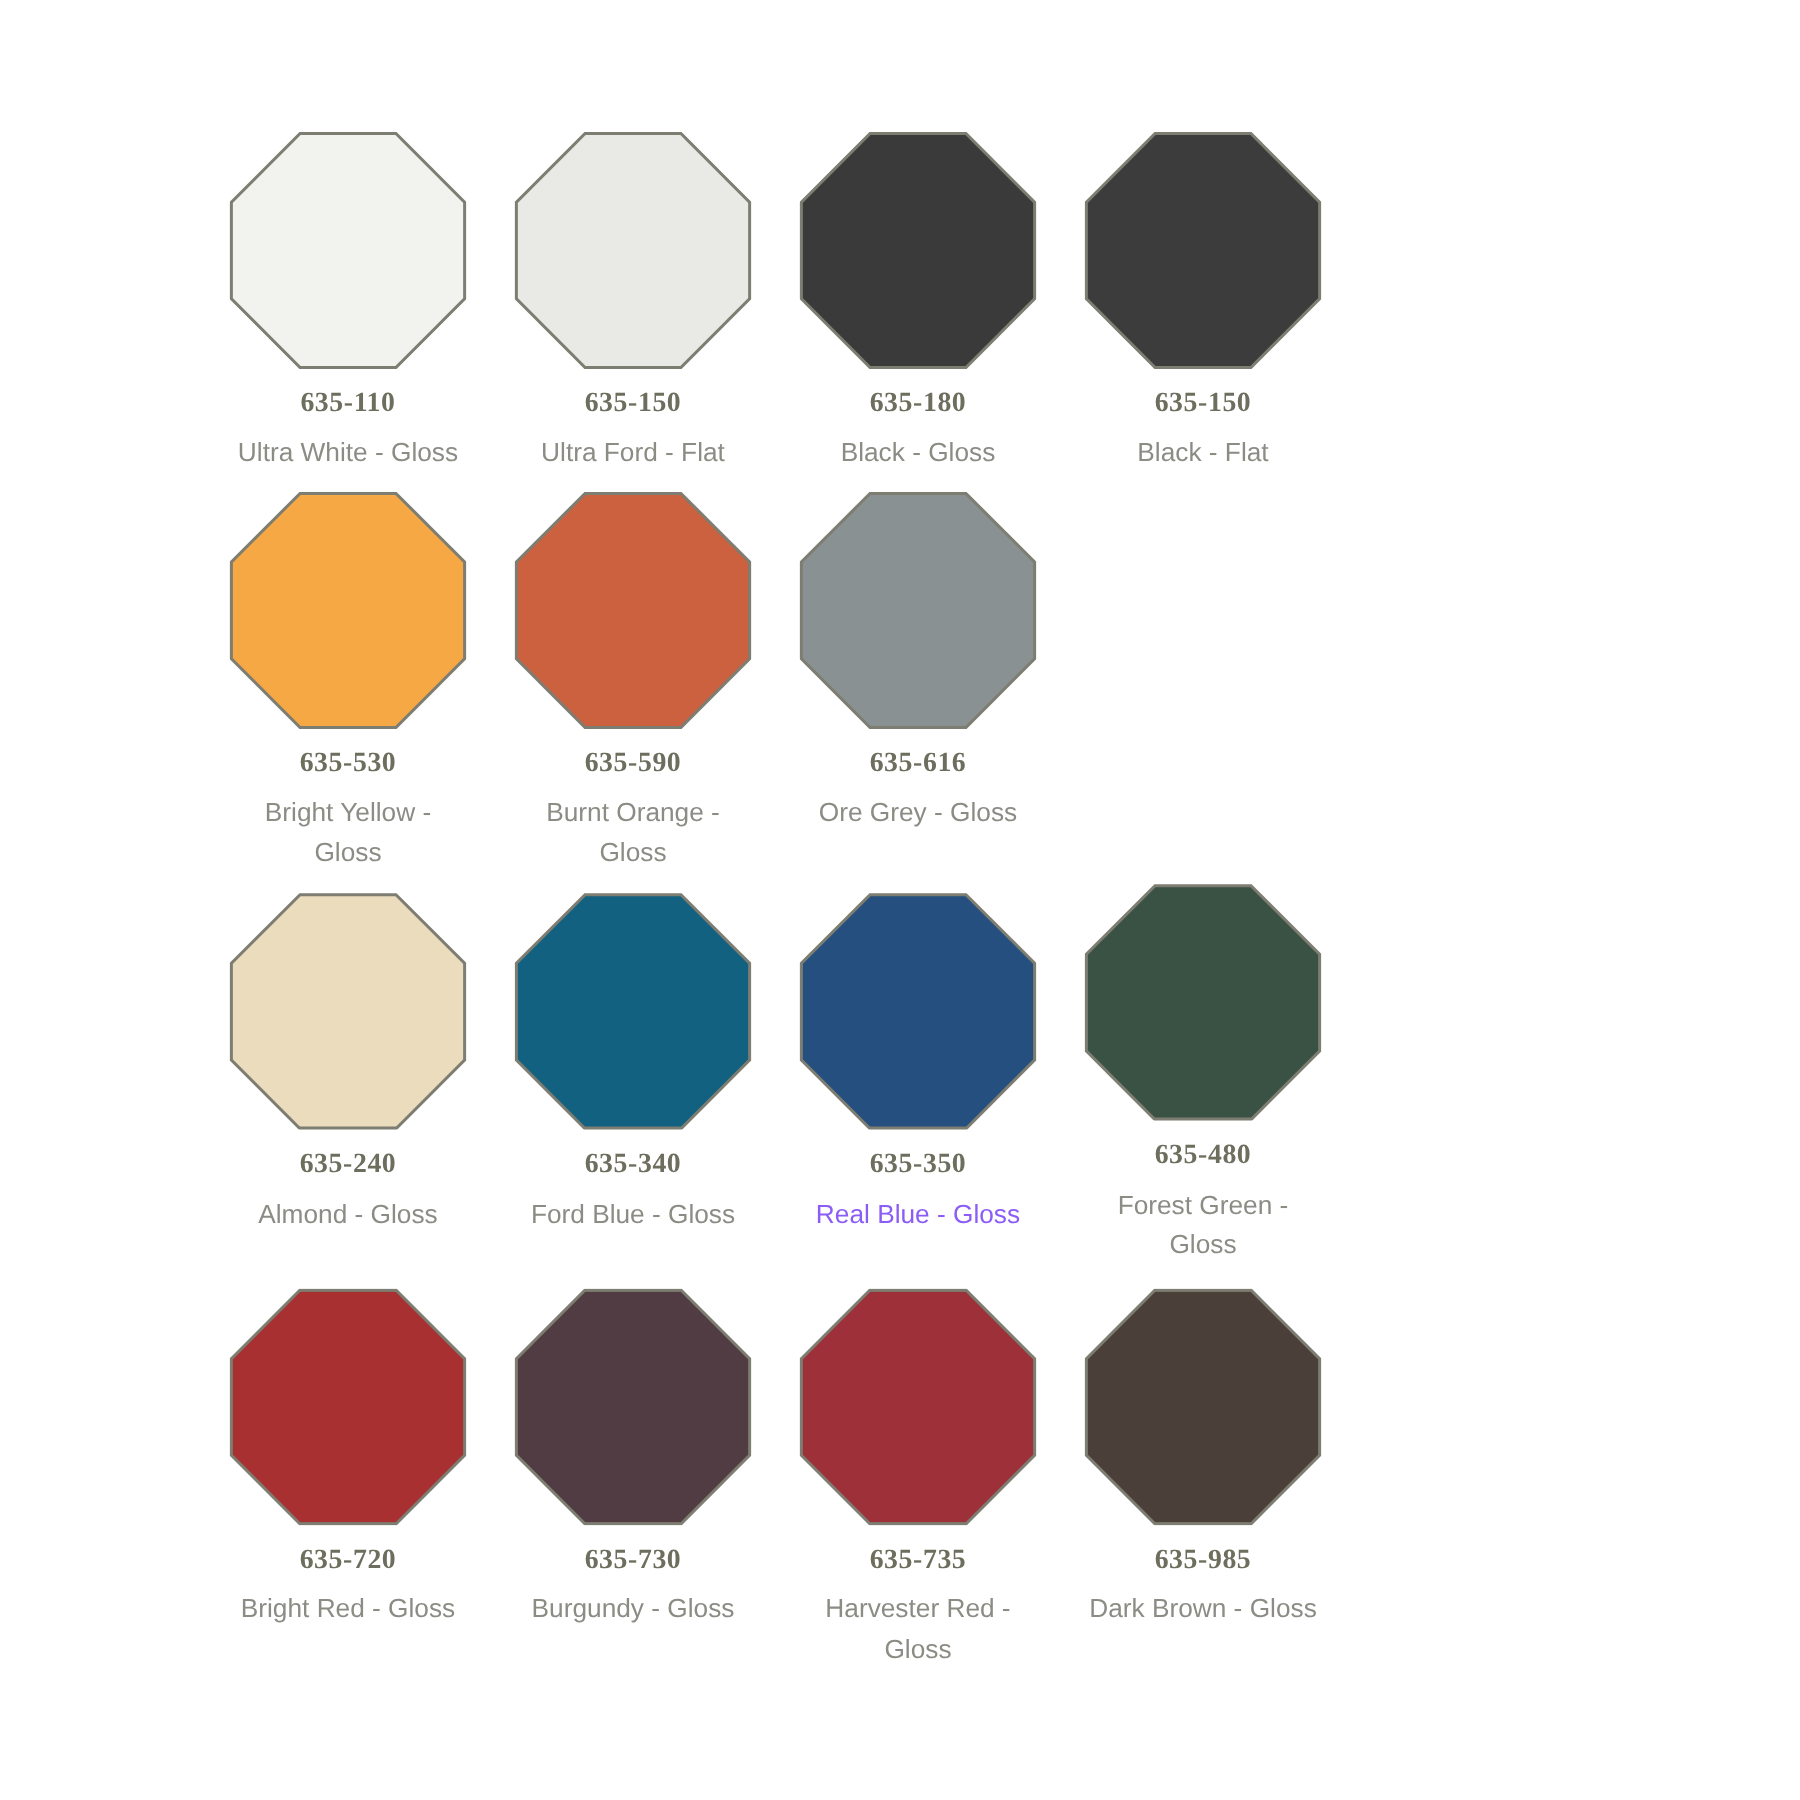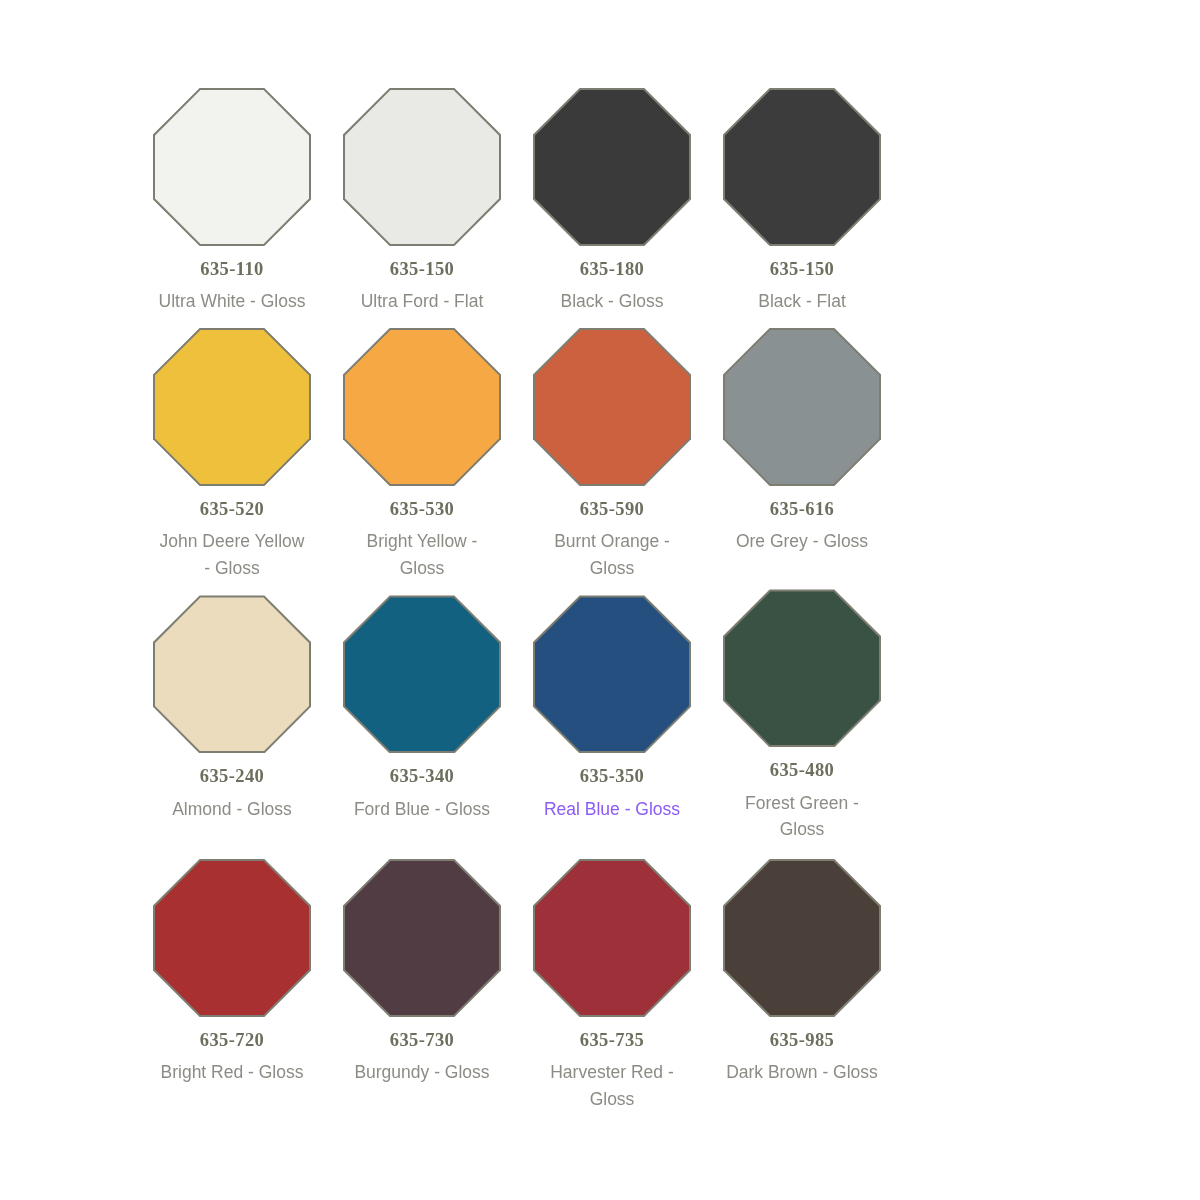--- a/index.html
+++ b/index.html
@@ -133,28 +133,20 @@
       </div>
       <div class="swatch-code" style="color: rgb(110, 110, 94);">635-150</div>
       <div class="swatch-name" style="color: rgb(140, 140, 133); text-align: center;">Black - Flat</div>
     </div>
   </div>
 
   <div class="swatch-row row-2">
     <div class="swatch-cell">
       <div class="octagon-wrap">
         <div class="octagon-border" style="background-color: rgb(125, 125, 114);"></div>
-        <div class="octagon-fill" style="background-color: rgb(239, 192, 60);"></div>
-      </div>
-      <div class="swatch-code" style="color: rgb(110, 110, 94);">635-520</div>
-      <div class="swatch-name" style="color: rgb(140, 140, 133);">John Deere Yellow - Gloss</div>
-    </div>
-    <div class="swatch-cell">
-      <div class="octagon-wrap">
-        <div class="octagon-border" style="background-color: rgb(125, 125, 114);"></div>
         <div class="octagon-fill" style="background-color: rgb(245, 168, 68);"></div>
       </div>
       <div class="swatch-code" style="color: rgb(110, 110, 94);">635-530</div>
       <div class="swatch-name" style="color: rgb(140, 140, 133);">Bright Yellow - Gloss</div>
     </div>
     <div class="swatch-cell">
       <div class="octagon-wrap">
         <div class="octagon-border" style="background-color: rgb(125, 125, 114);"></div>
         <div class="octagon-fill" style="background-color: rgb(204, 97, 64);"></div>
       </div>

